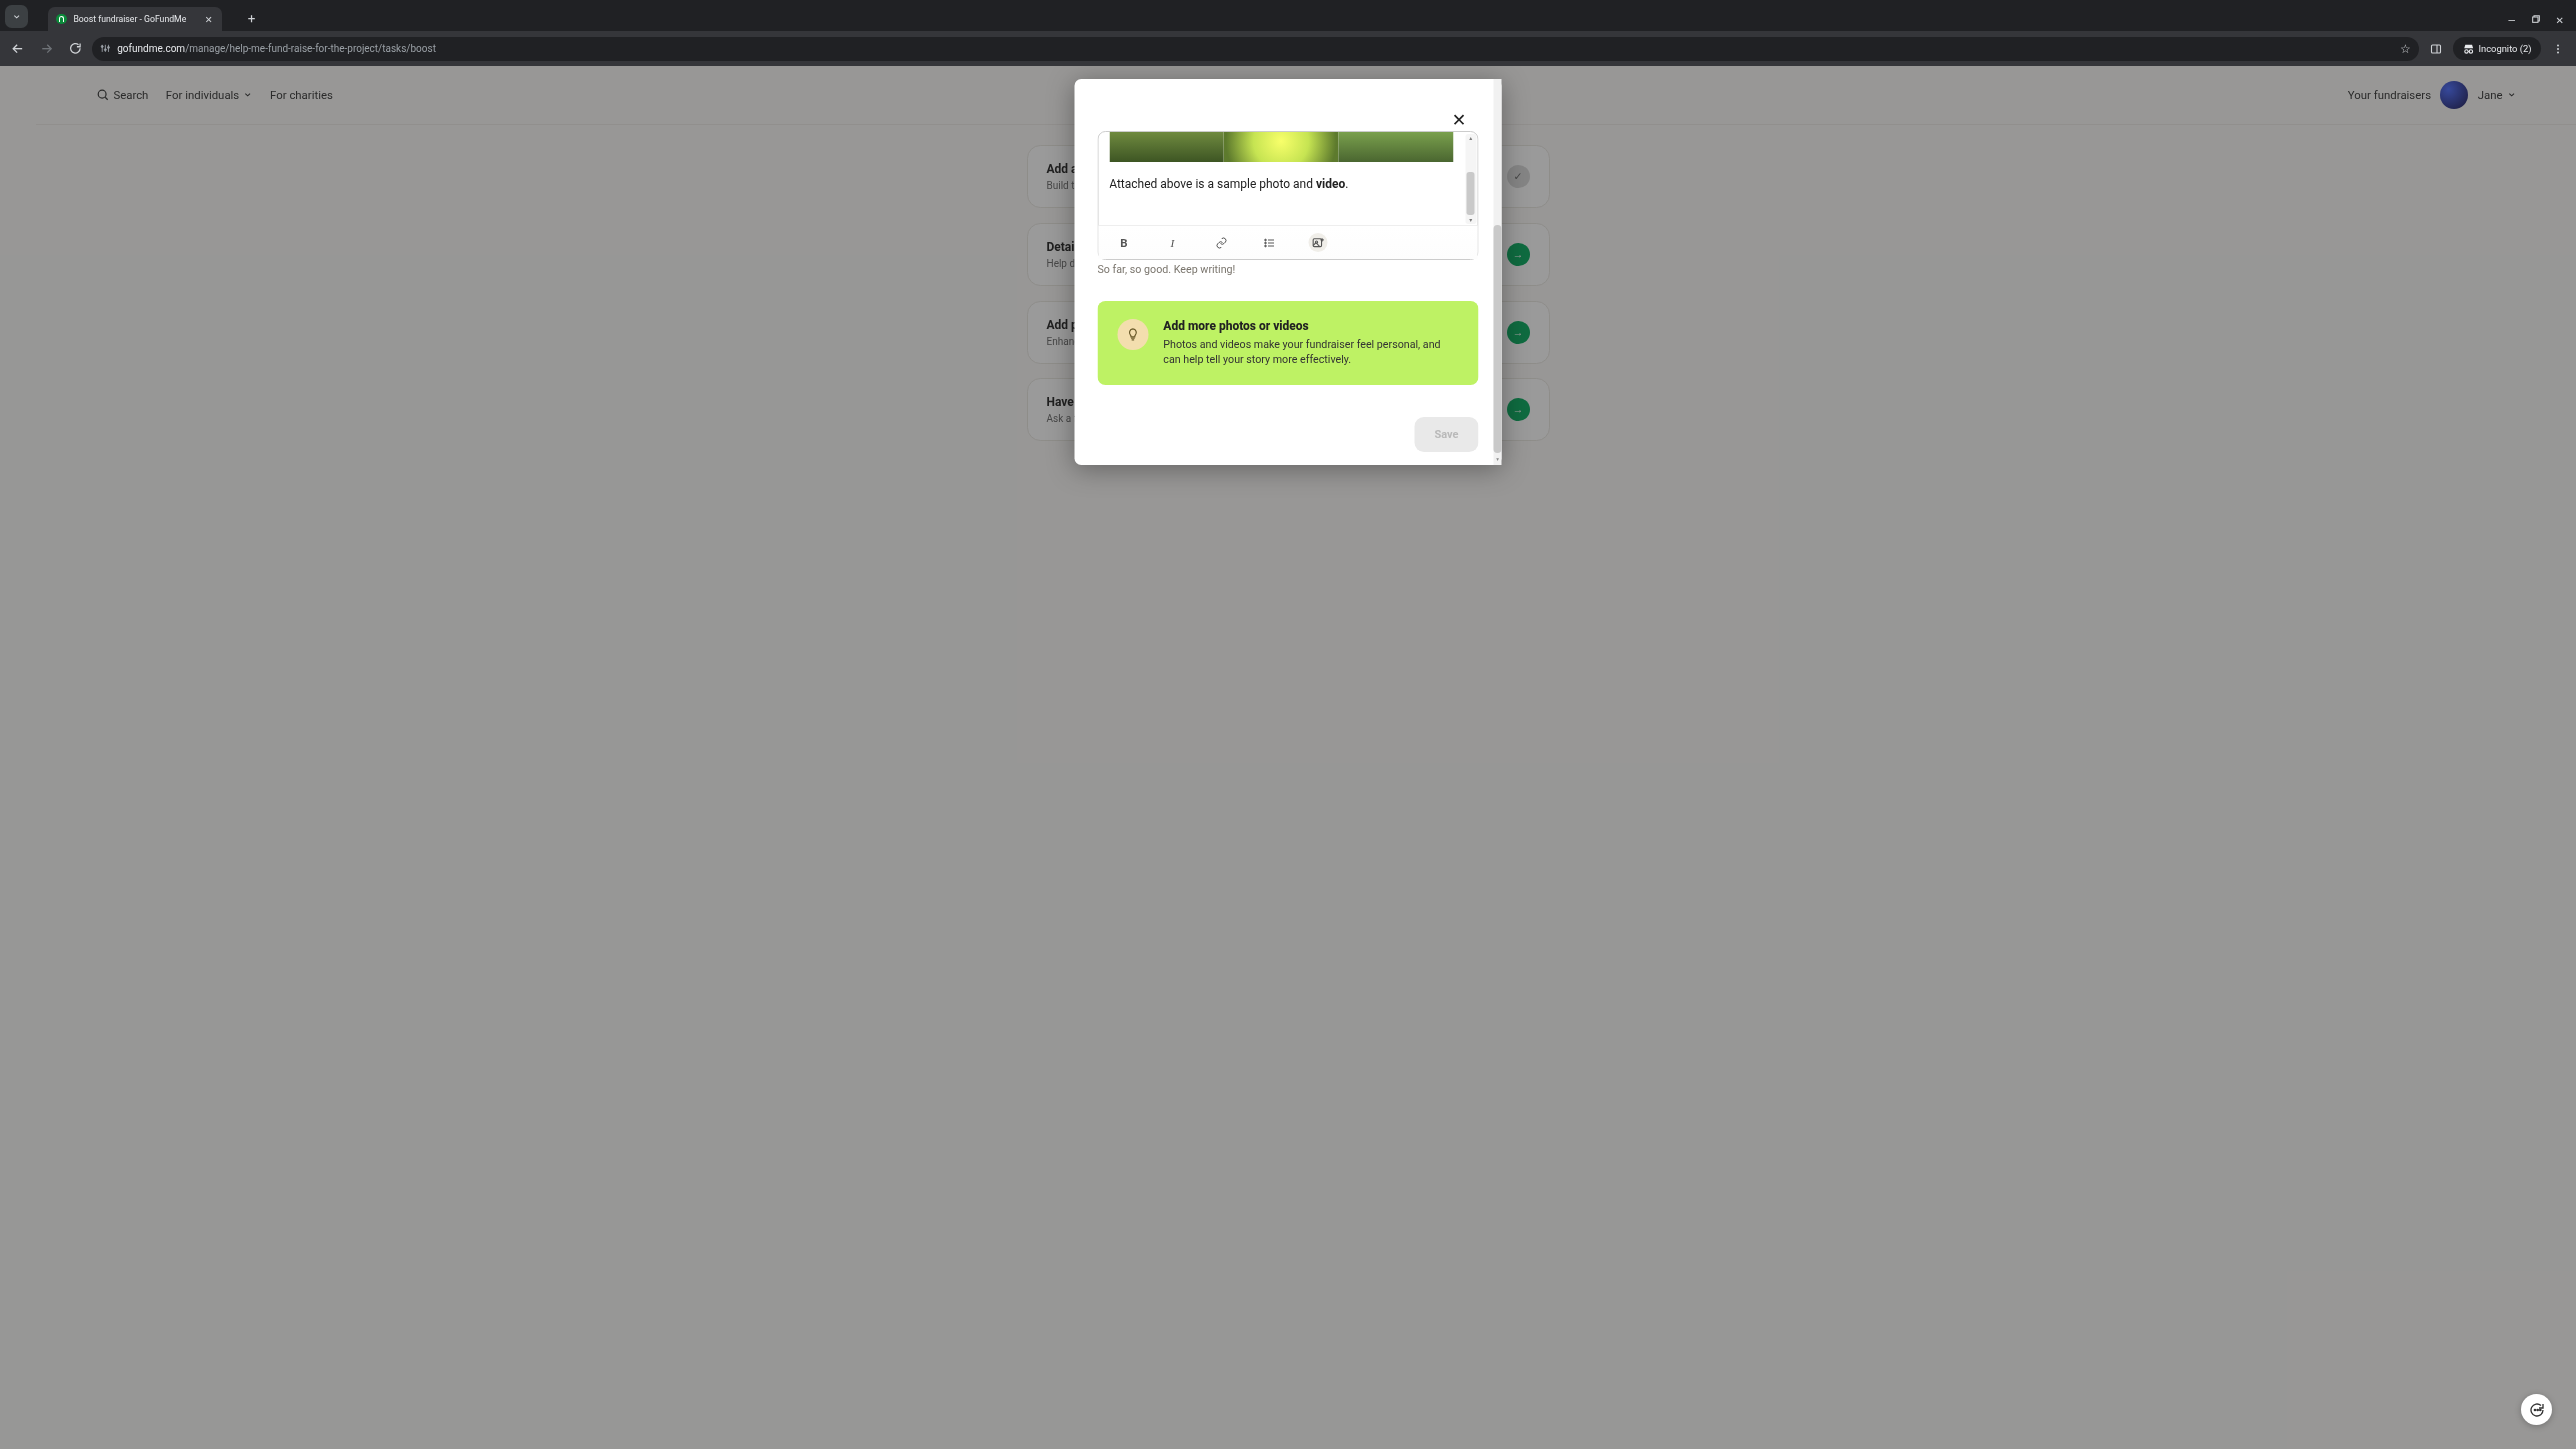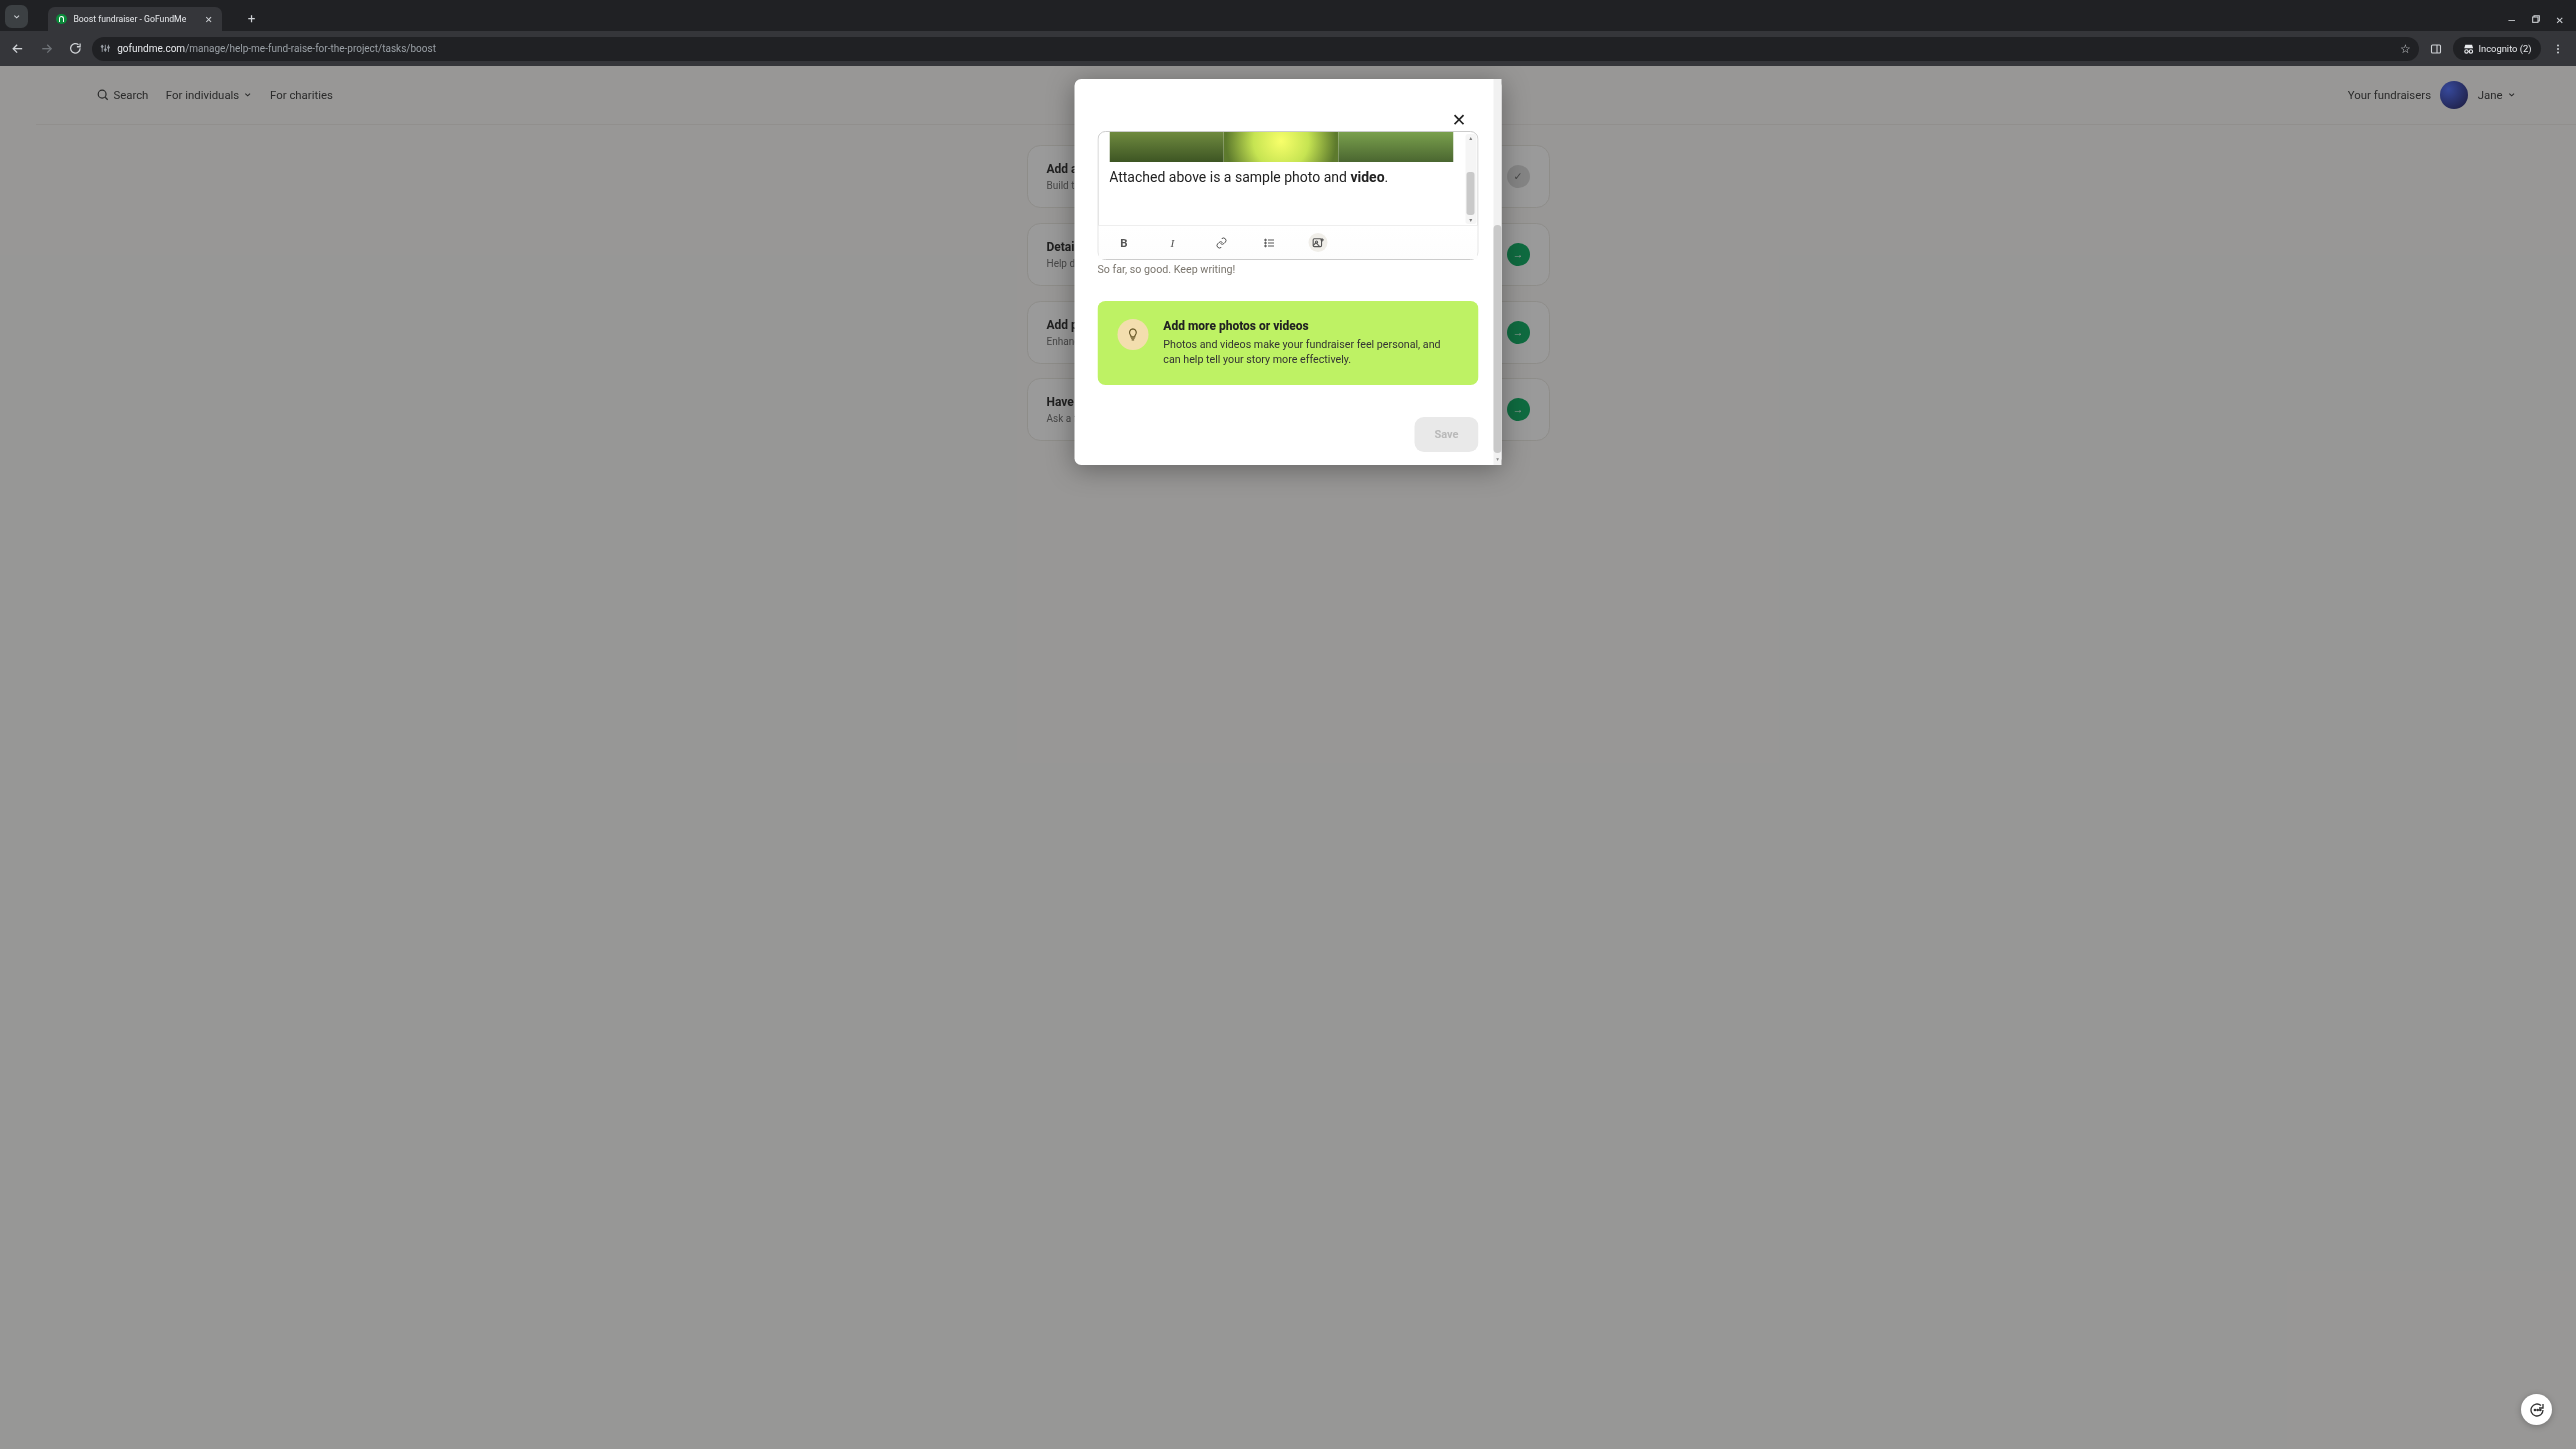--- a/index.html
+++ b/index.html
@@ -95,21 +95,21 @@
   .editor-frame {
     position:relative; border:0.7px solid #ccc; border-radius:8px; height:129px; background:#fff;
   }
   .editor-frame .content-scroll { position:absolute; left:10.7px; right:24px; top:0; bottom:34px; overflow:hidden;}
   .media-strip { width:100%; height:29.5px; display:flex; }
   .media-strip .pane { flex:1; }
   .media-strip .p1 { background: linear-gradient(180deg,#6f8a3f,#3d5523); filter: blur(0.2px);}
   .media-strip .p2 { background: radial-gradient(circle at 50% 30%, #f8ff6a, #c6e452 45%, #5d7a2d 90%);}
   .media-strip .p3 { background: linear-gradient(180deg,#7aa04d,#4a6630); filter: blur(0.3px);}
 
-  .story-text { margin-top:7px; font-size:14px; color:#222; }
+  .story-text { margin-top:15px; font-size:12px; color:#222; }
   .story-text .bold { font-weight:700; }
 
   .editor-scroll { position:absolute; top:1.3px; bottom:35px; right:1.3px; width:10.7px; background:#f5f5f5; border-radius:2.7px;}
   .editor-scroll .arrow { position:absolute; left:0; right:0; height:8px; text-align:center; font-size:6px; color:#7a7a7a;}
   .editor-scroll .arrow.up { top:0;}
   .editor-scroll .arrow.down { bottom:0;}
   .editor-scroll .thumb { position:absolute; left:1.3px; right:1.3px; top:38px; height:43px; background:#c9c9c9; border-radius:2.7px;}
 
   .editor-toolbar {
     position:absolute; left:0; right:0; bottom:0; height:34px; border-top:0.7px solid #eee;

